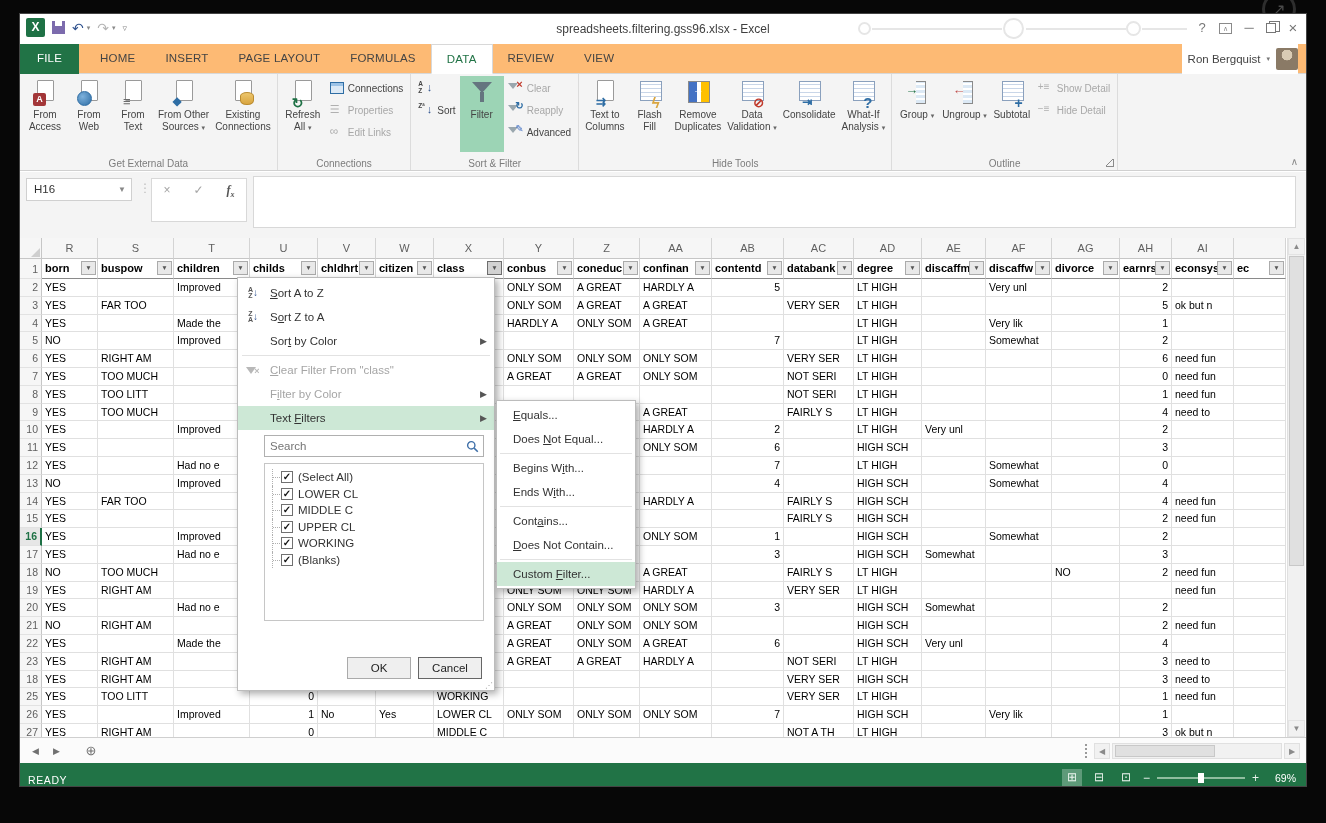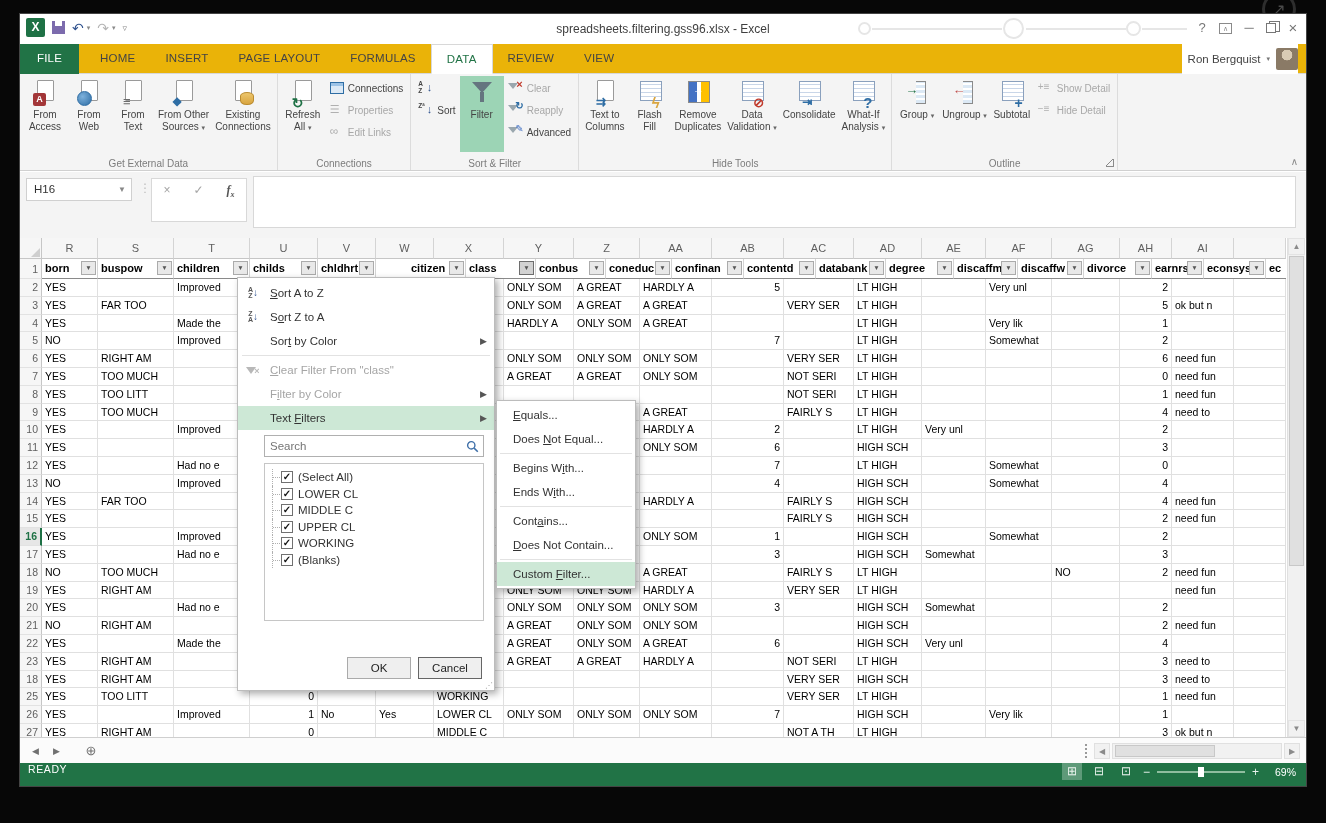--- a/index.html
+++ b/index.html
@@ -29,21 +29,21 @@
     line-height:30px; font-size:12px; color:#3f3f3f; z-index:2;}
   .winctl { position:absolute; right:6px; top:4px; display:flex; align-items:center; gap:10px;
     z-index:5; background:#fff; padding-left:8px;}
   .wbtn { color:#777; font-size:13px; line-height:20px; text-align:center; min-width:14px;}
   .rdbox { width:13px; height:11px; border:1px solid #8a8a8a; font-size:7px; line-height:9px;
     text-align:center; color:#8a8a8a;}
   .restore { width:10px; height:10px; border:1px solid #777; position:relative; background:#fff;}
   .restore::after { content:""; position:absolute; left:2px; top:-3px; width:9px; height:9px;
     border:1px solid #777; background:#fff; z-index:-1;}
   
-  .tabrow { position:absolute; left:0; top:30px; width:100%; height:30px; background:#eab308;
+  .tabrow { position:absolute; left:0; top:30px; width:100%; height:30px; background:#fdba74;
     border-bottom:1px solid #d8d8d8;}
   #ribbon-tabs { display:flex; height:30px; align-items:stretch;}
   .rtab { padding:0 15px; line-height:29px; font-size:11.5px; color:#444; letter-spacing:.2px;}
   .rtab.file { background:#217346; color:#fff; padding:0 17px; margin-right:6px;}
   .rtab.active { color:#217346; background:#fff; border:1px solid #d8d8d8; border-bottom:1px solid #fff;}
   .userarea { position:absolute; right:8px; top:0; height:30px; display:flex; align-items:center;
     gap:6px; font-size:11.5px; color:#444; background:#fff; padding-left:6px;}
   .uarr { font-size:7px; color:#777;}
   .avatar { width:22px; height:22px; border-radius:2px;
     background:radial-gradient(circle at 50% 32%, #d9cbb4 0 28%, #8a7a66 30% 100%);}
@@ -180,21 +180,21 @@
   .addsheet { width:34px; text-align:center; line-height:25px; color:#707070; font-size:13px;}
   .hscroll { margin-left:auto; display:flex; align-items:center; gap:2px; padding-right:6px;}
   .hsplit { width:4px; height:14px; border-left:2px dotted #9a9a9a; margin-right:3px;}
   .hbtn { width:16px; height:16px; line-height:15px; text-align:center; color:#8a8a8a; font-size:8px;
     background:#f1f1f1; border:1px solid #e0e0e0;}
   .htrack { width:170px; height:16px; background:#f1f1f1; border:1px solid #e0e0e0; position:relative;}
   .hthumb { position:absolute; left:2px; top:1px; width:100px; height:12px; background:#e0e0e0;
     border:1px solid #c8c8c8;}
   
   .statusbar { position:absolute; left:0; top:749px; width:100%; height:23px; background:#217346;
-    color:#fff; font-size:10.5px; display:flex; align-items:flex-start;}
+    color:#fff; font-size:10.5px; display:flex; align-items:flex-end;}
   .smode { padding-left:8px; letter-spacing:.6px;}
   .sright { margin-left:auto; display:flex; align-items:center; gap:7px; padding-right:10px;}
   .vicon { font-size:12px; color:#eaf3ed; width:20px; height:17px; text-align:center; line-height:17px;}
   .vicon.sel { background:rgba(255,255,255,.28);}
   .zsign { font-size:12px; color:#eaf3ed;}
   .ztrack { width:88px; height:2px; background:#8fbd9f; position:relative;}
   .zthumb { position:absolute; left:41px; top:-4px; width:6px; height:10px; background:#fff;}
   .zpct { min-width:30px; text-align:right;}
   
   .fdrop { position:absolute; left:217px; top:263px; width:258px; height:414px; background:#fff;
@@ -397,21 +397,21 @@
         <div class="glh" style="width: 62px;">AI</div>
         <div class="glh" style="width: 52px;"></div>
       </div>
     <div class="gfrow" id="grid-fields">
         <div class="ggut">1</div>
         <div class="gf" style="width: 56px;">born<span class="fbtn">▼</span></div>
         <div class="gf" style="width: 76px;">buspow<span class="fbtn">▼</span></div>
         <div class="gf" style="width: 76px;">children<span class="fbtn">▼</span></div>
         <div class="gf" style="width: 68px;">childs<span class="fbtn">▼</span></div>
         <div class="gf" style="width: 58px;">chldhrt<span class="fbtn">▼</span></div>
-        <div class="gf" style="width: 58px; margin-left: 32px;">citizen<span class="fbtn">▼</span></div>
+        <div class="gf" style="width: 58px;">citizen<span class="fbtn">▼</span></div>
         <div class="gf pressed" style="width: 70px;">class<span class="fbtn">▼</span></div>
         <div class="gf" style="width: 70px;">conbus<span class="fbtn">▼</span></div>
         <div class="gf" style="width: 66px;">coneduc<span class="fbtn">▼</span></div>
         <div class="gf" style="width: 72px;">confinan<span class="fbtn">▼</span></div>
         <div class="gf" style="width: 72px;">contentd<span class="fbtn">▼</span></div>
         <div class="gf" style="width: 70px;">databank<span class="fbtn">▼</span></div>
         <div class="gf" style="width: 68px;">degree<span class="fbtn">▼</span></div>
         <div class="gf" style="width: 64px;">discaffm<span class="fbtn">▼</span></div>
         <div class="gf" style="width: 66px;">discaffw<span class="fbtn">▼</span></div>
         <div class="gf" style="width: 68px;">divorce<span class="fbtn">▼</span></div>

